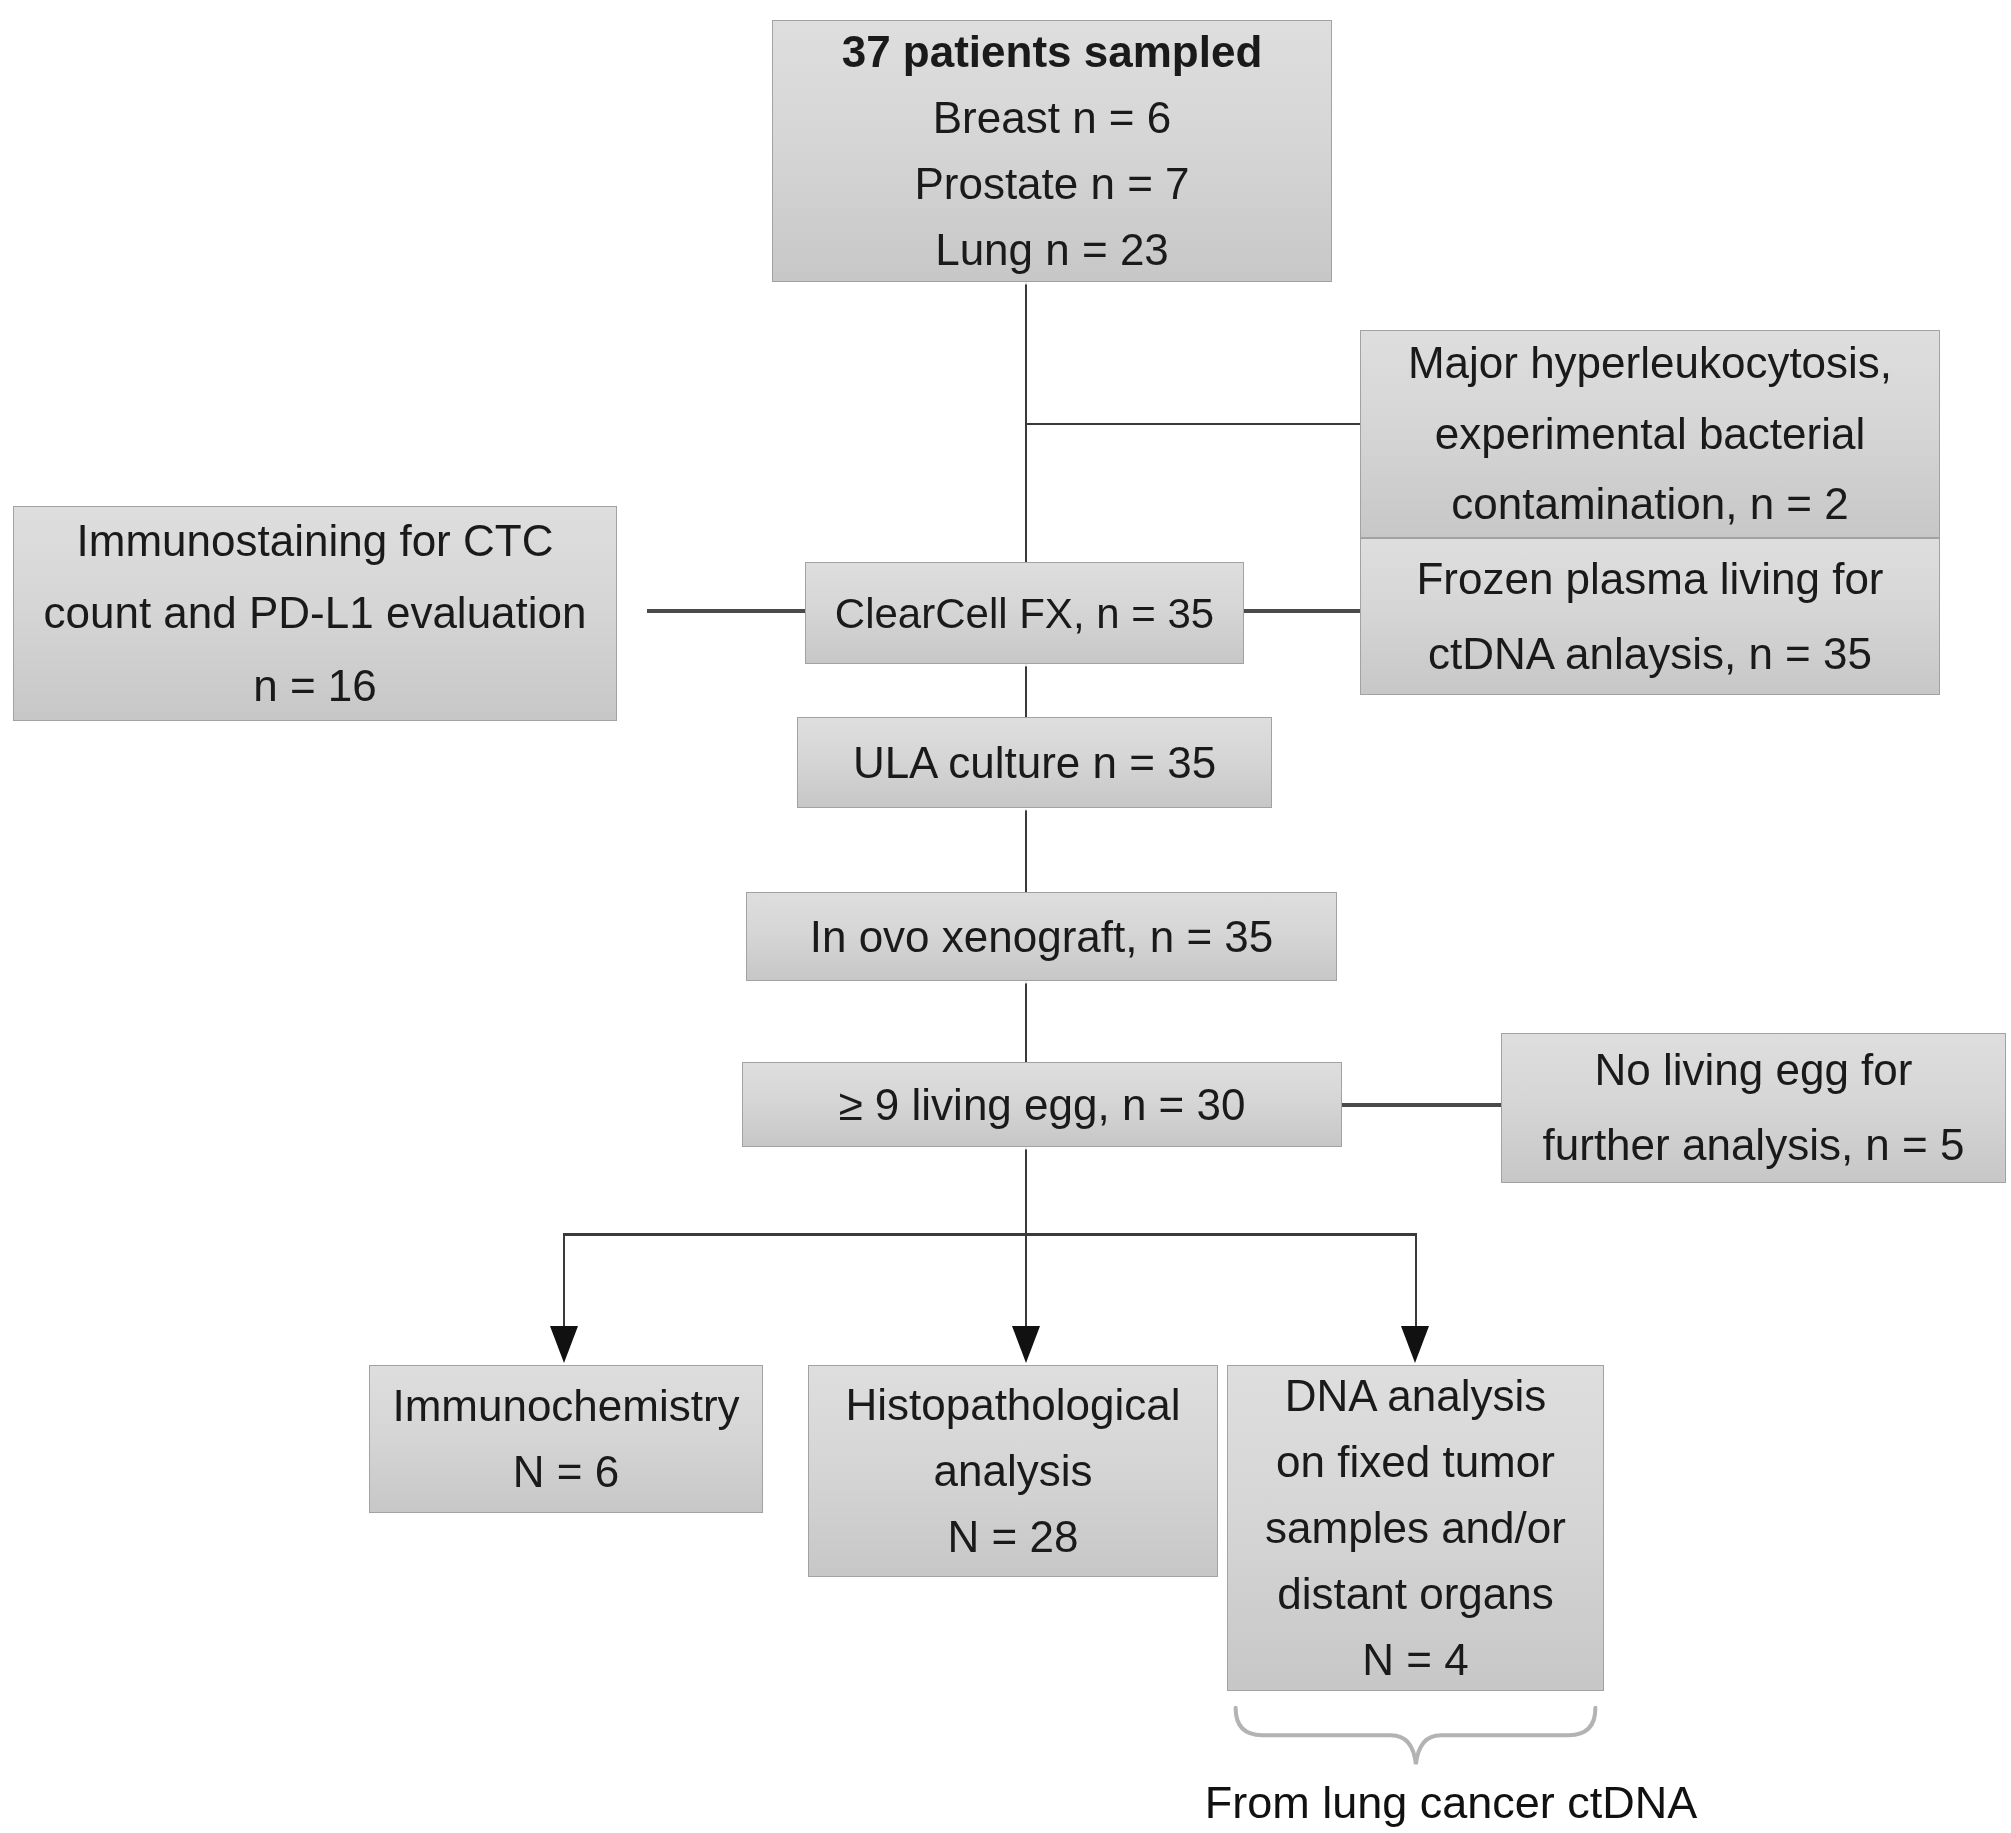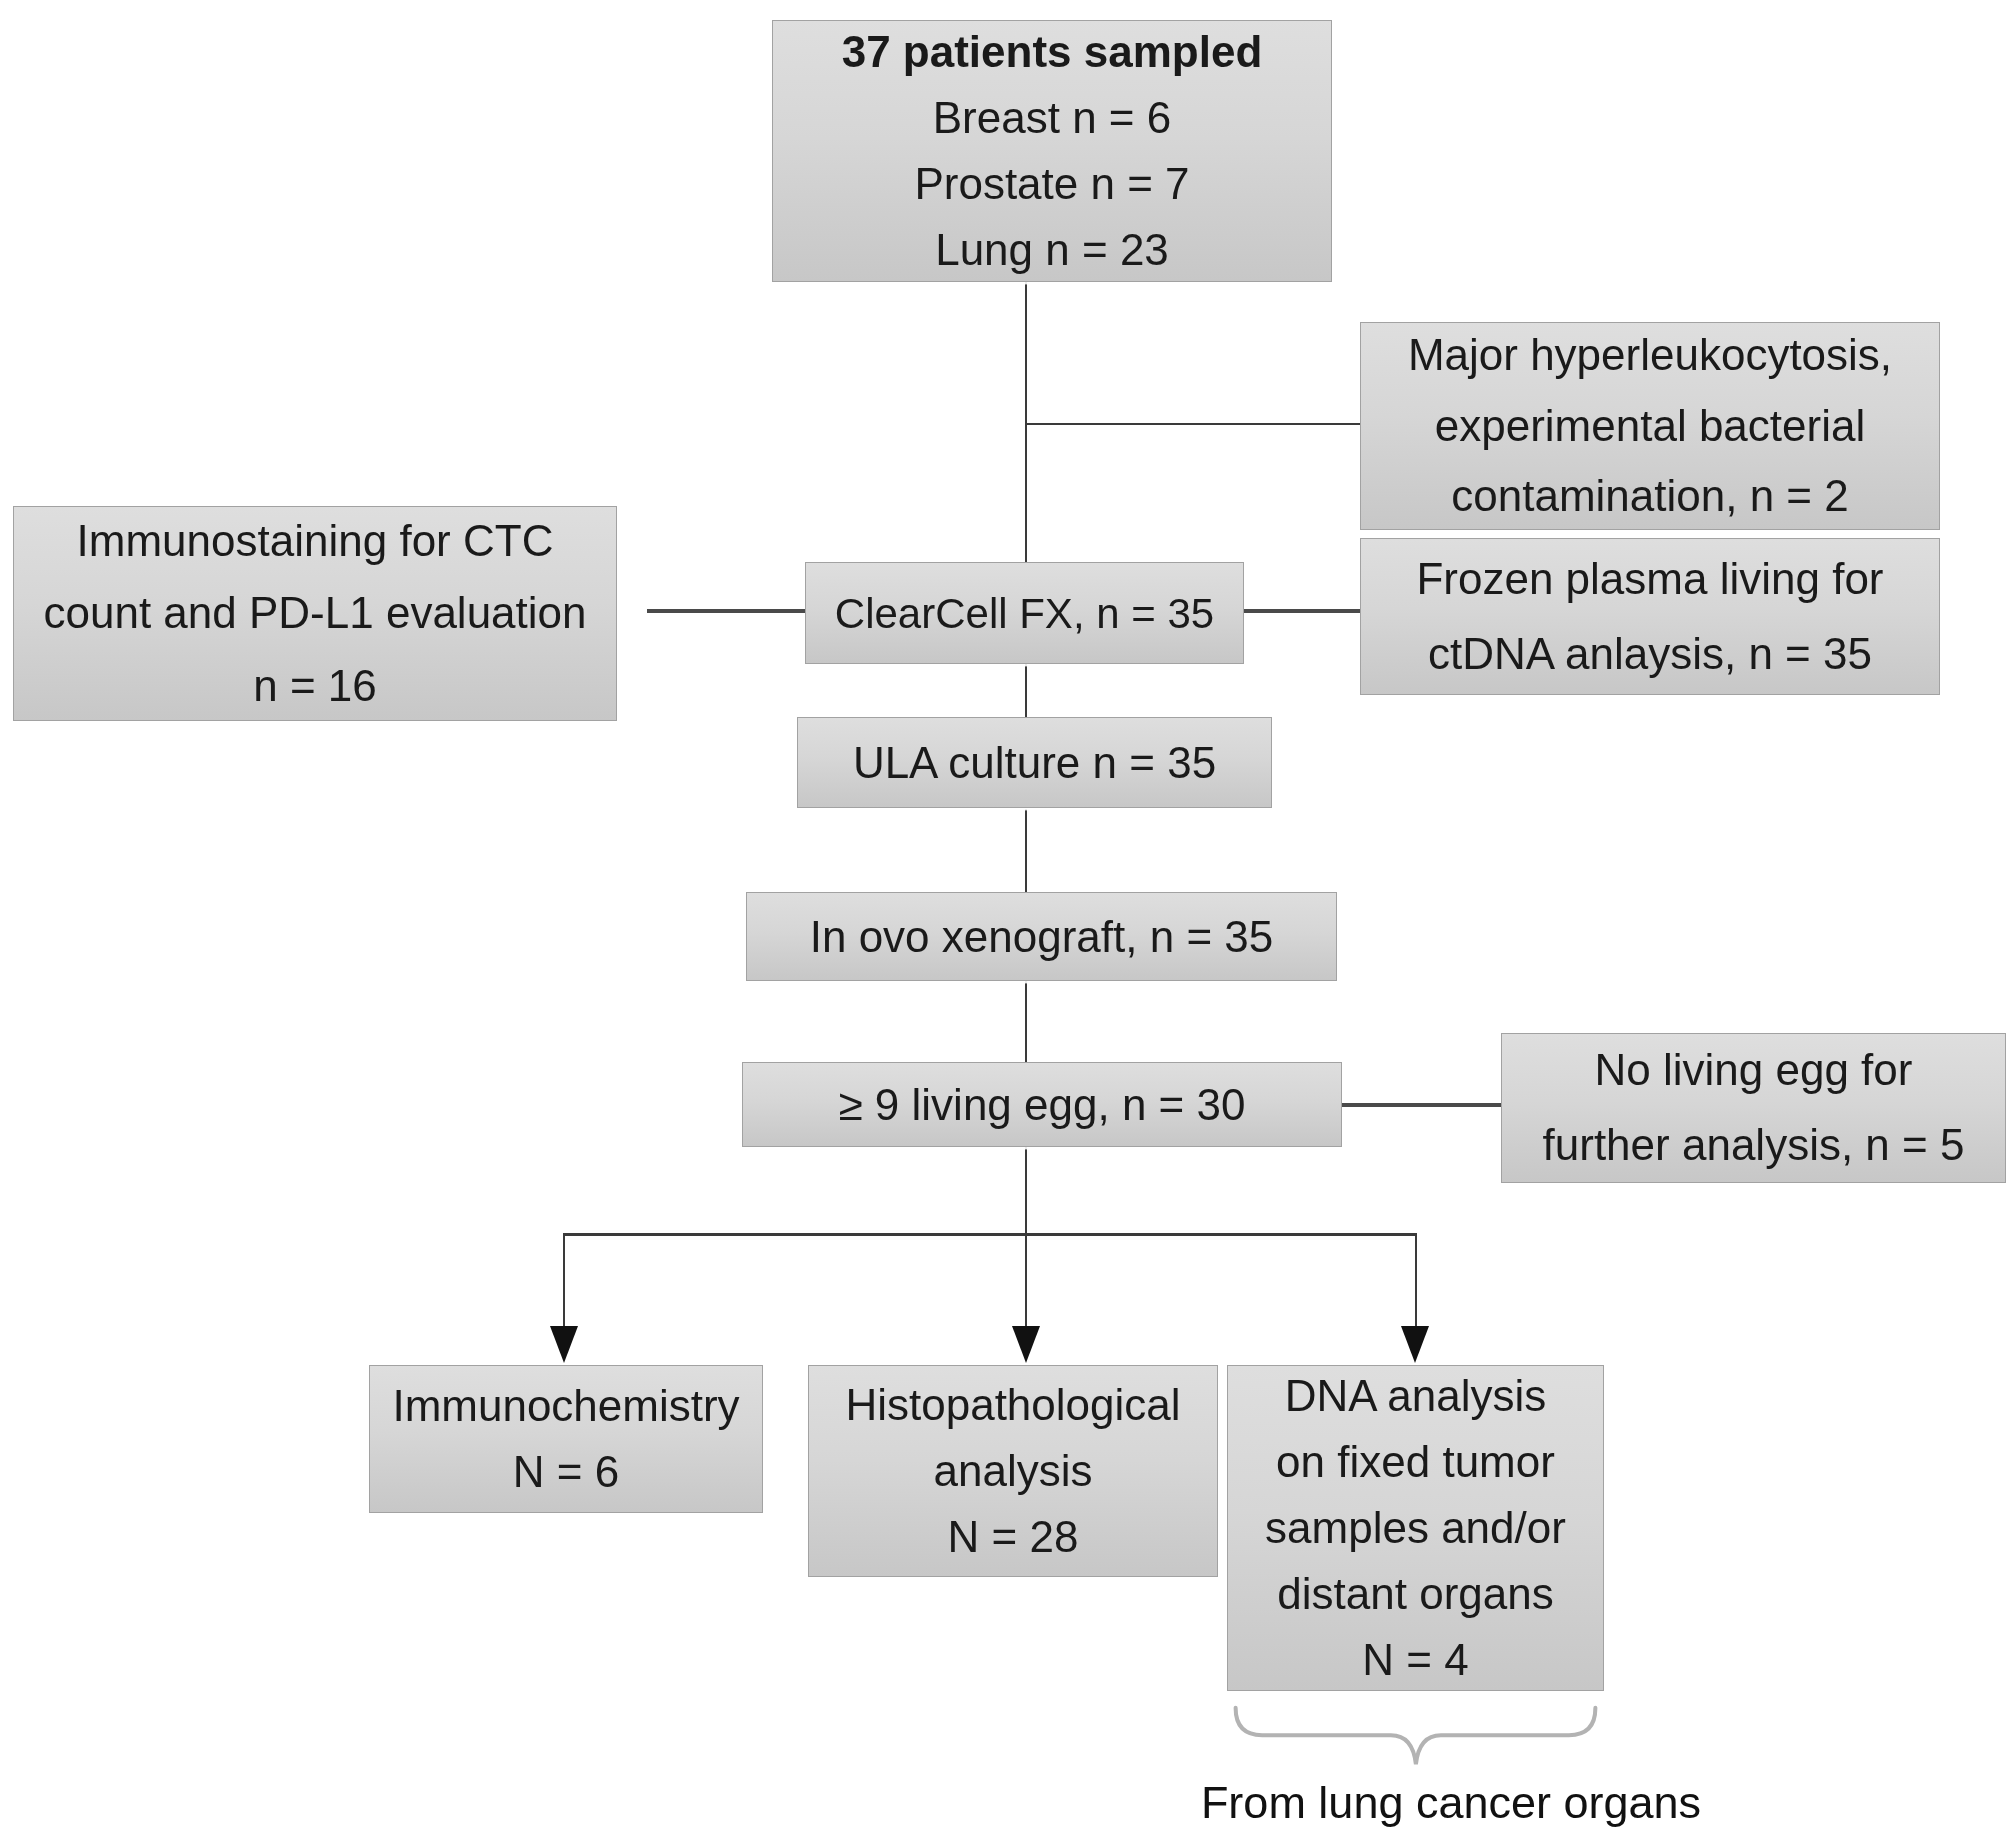--- a/index.html
+++ b/index.html
@@ -20,21 +20,21 @@
     flex-direction:column;
     justify-content:center;
     align-items:center;
     text-align:center;
     font-size:44px;
     line-height:1.5;
     box-shadow:0 2.4px 0 rgba(255,255,255,0.9);
   }
   .ln{white-space:nowrap;}
   .b{font-weight:bold;}
-  .lh160{line-height:1.60;}
+  .lh160{line-height:1.60;margin-top:8px;}
   .lh165{line-height:1.65;}
   .lh170{line-height:1.70;}
   .vline,.hline{position:absolute;background:#3a3a3a;}
   .hline.thick{background:#4a4a4a;}
   .arrowhead{
     position:absolute;width:0;height:0;
     border-left:14.5px solid transparent;
     border-right:14.5px solid transparent;
     border-top:37px solid #111111;
   }
@@ -129,16 +129,16 @@
     <div class="ln">on fixed tumor</div>
     <div class="ln">samples and/or</div>
     <div class="ln">distant organs</div>
     <div class="ln">N =  4</div>
   </div>
 
   <svg class="brace" style="left:1233px;top:1703px" width="365" height="66" viewBox="0 0 453 82">
     <path d="M3,6 Q3,40 36,40 L196,40 Q223,40 227,76 Q231,40 258,40 L417,40 Q450,40 450,6" fill="none" stroke="#b3b3b3" stroke-width="5" stroke-linecap="round"></path>
   </svg>
 
-  <div class="caption" style="left:1169px;top:1777px;width:564px">From lung cancer organs</div>
+  <div class="caption" style="left:1169px;top:1777px;width:564px">From lung cancer ctDNA</div>
 
 </div>
 
 
 </body></html>

